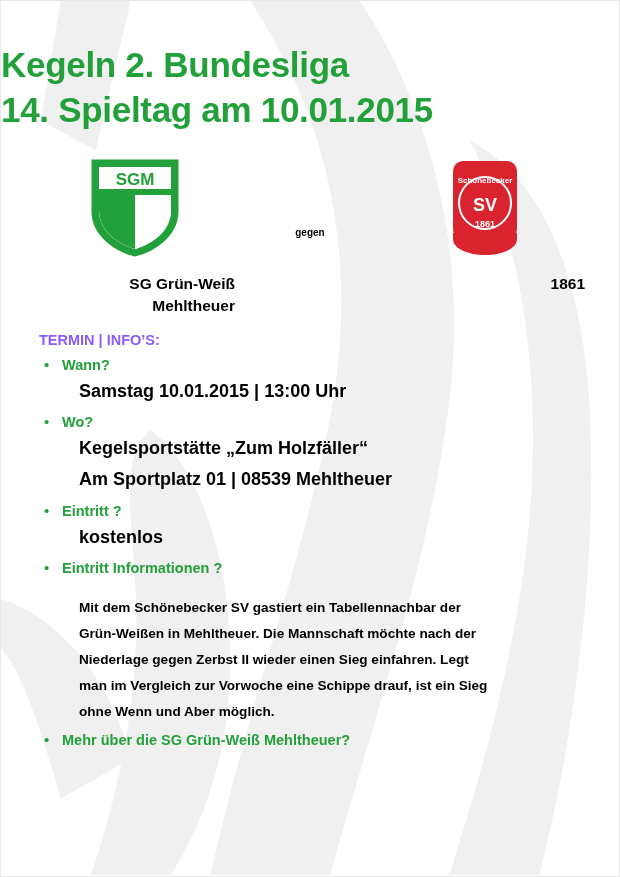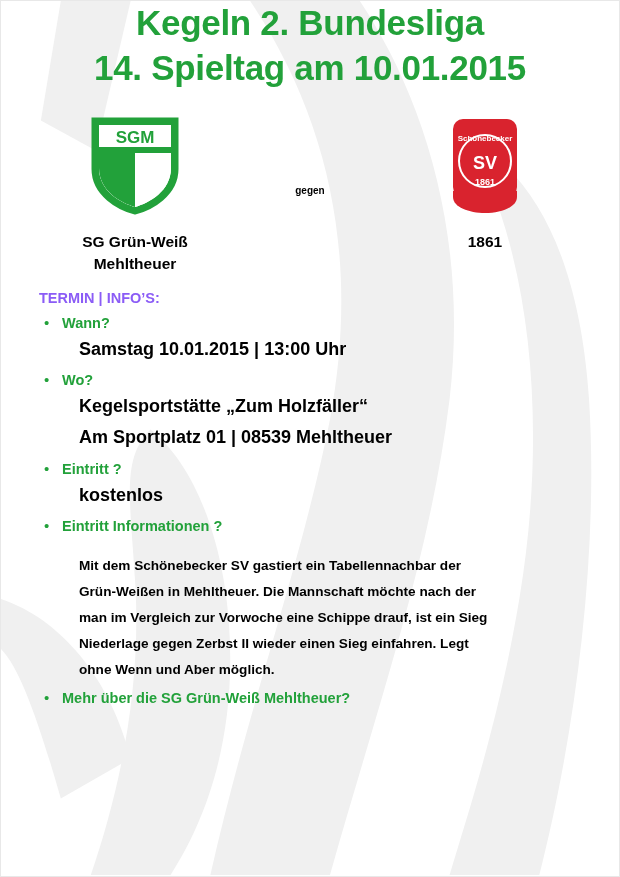--- a/index.html
+++ b/index.html
@@ -29,21 +29,22 @@
     z-index: 0;
     pointer-events: none;
   }
   .content {
     position: relative;
     z-index: 2;
   }
 
   
   .title-block {
-    text-align: center;
+    text-align: left;
+    padding-top: 42px;
   }
   .title-line {
     color: #22a13a;
     font-weight: bold;
     font-size: 35px;
     line-height: 1.28;
     letter-spacing: -0.3px;
   }
 
   
@@ -56,20 +57,21 @@
   .team {
     width: 200px;
     text-align: center;
   }
   .team-name {
     font-size: 15.5px;
     font-weight: bold;
     color: #000;
     line-height: 1.45;
     margin-top: 14px;
+    text-align: right;
   }
   .versus {
     width: 140px;
     text-align: center;
     font-size: 10px;
     font-weight: bold;
     color: #000;
     padding-top: 72px;
   }
   .crest-wrap {
@@ -222,22 +224,22 @@
         <div class="answer">kostenlos</div>
       </div>
 
       <div>
         <div class="q-row">
           <span class="bullet">•</span>
           <span class="question">Eintritt Informationen ?</span>
         </div>
         <div class="answer para">Mit dem Schönebecker SV gastiert ein Tabellennachbar der</div>
         <div class="answer para tight">Grün-Weißen in Mehltheuer. Die Mannschaft möchte nach der</div>
+        <div class="answer para tight">Niederlage gegen Zerbst II wieder einen Sieg einfahren. Legt</div>
         <div class="answer para tight">man im Vergleich zur Vorwoche eine Schippe drauf, ist ein Sieg</div>
-        <div class="answer para tight">Niederlage gegen Zerbst II wieder einen Sieg einfahren. Legt</div>
         <div class="answer para tight">ohne Wenn und Aber möglich.</div>
       </div>
 
       <div>
         <div class="q-row">
           <span class="bullet">•</span>
           <span class="question">Mehr über die SG Grün-Weiß Mehltheuer?</span>
         </div>
       </div>
 

